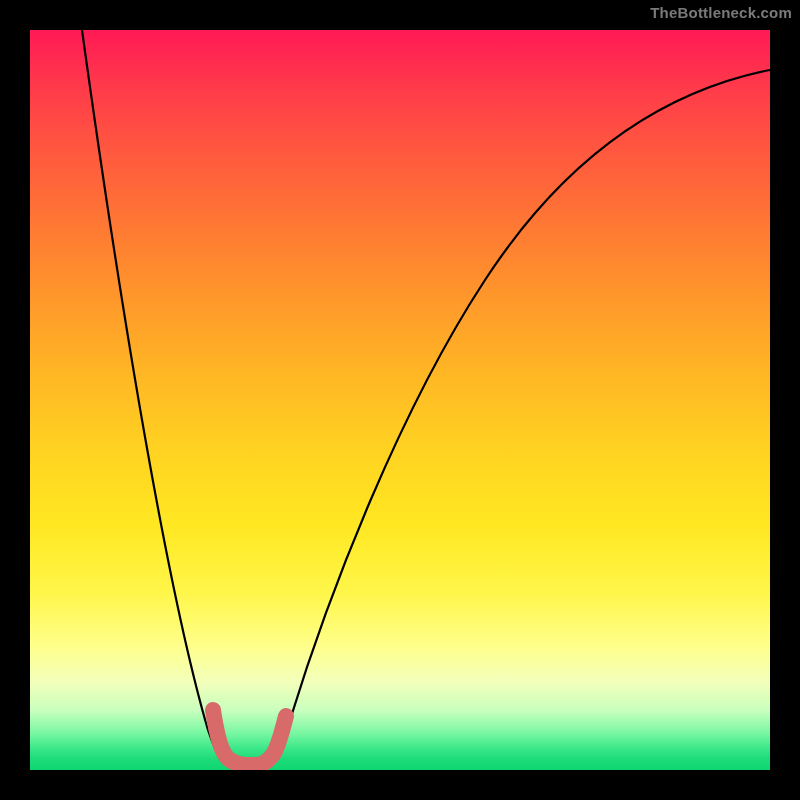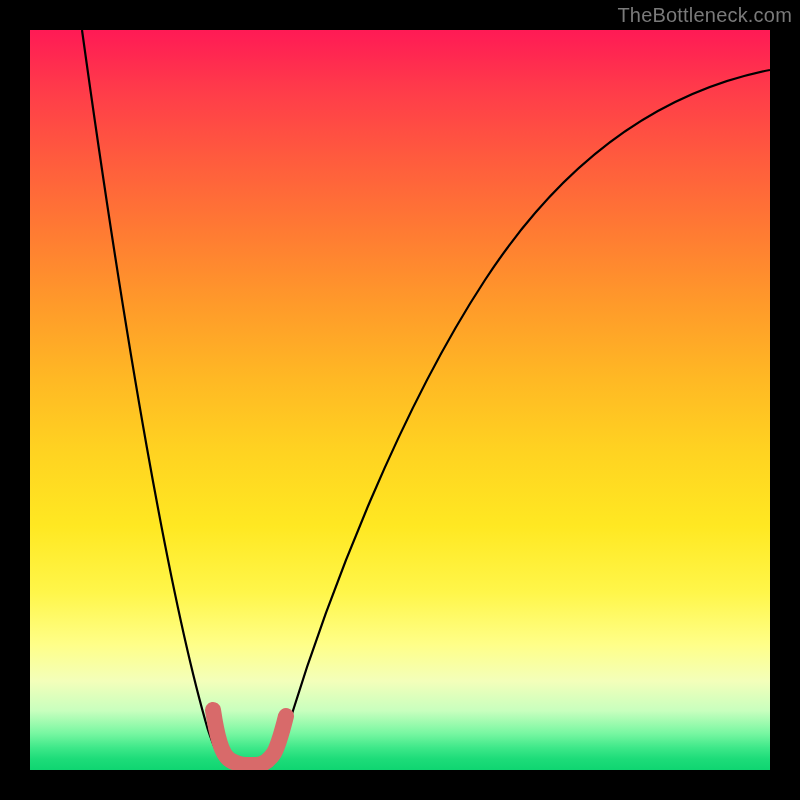--- a/index.html
+++ b/index.html
@@ -52,23 +52,23 @@
     position: absolute;
     inset: 0;
     width: 100%;
     height: 100%;
   }
   .watermark {
     position: absolute;
     top: 4px;
     right: 8px;
     color: #7a7a7a;
-    font-size: 20px;
+    font-size: 15px;
     letter-spacing: 0.2px;
-    font-weight: 400;
+    font-weight: 700;
     user-select: none;
   }
 </style>
 </head>
 <body>
 
 <div class="frame">
   <div class="plot">
     <div class="gradient"></div>
     <svg class="curves" viewBox="0 0 740 740" preserveAspectRatio="none">

